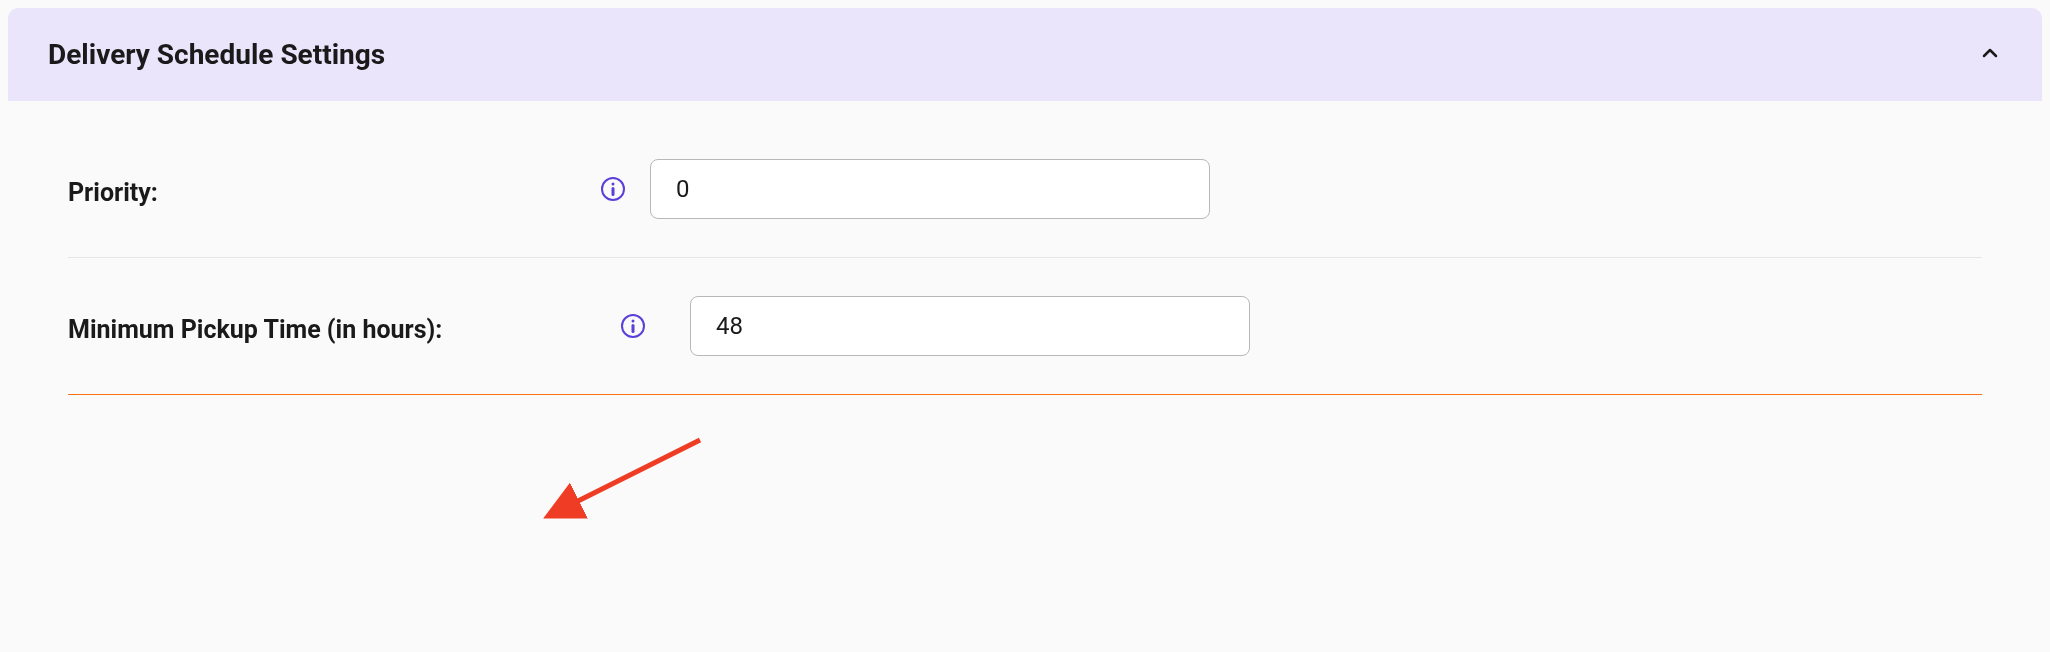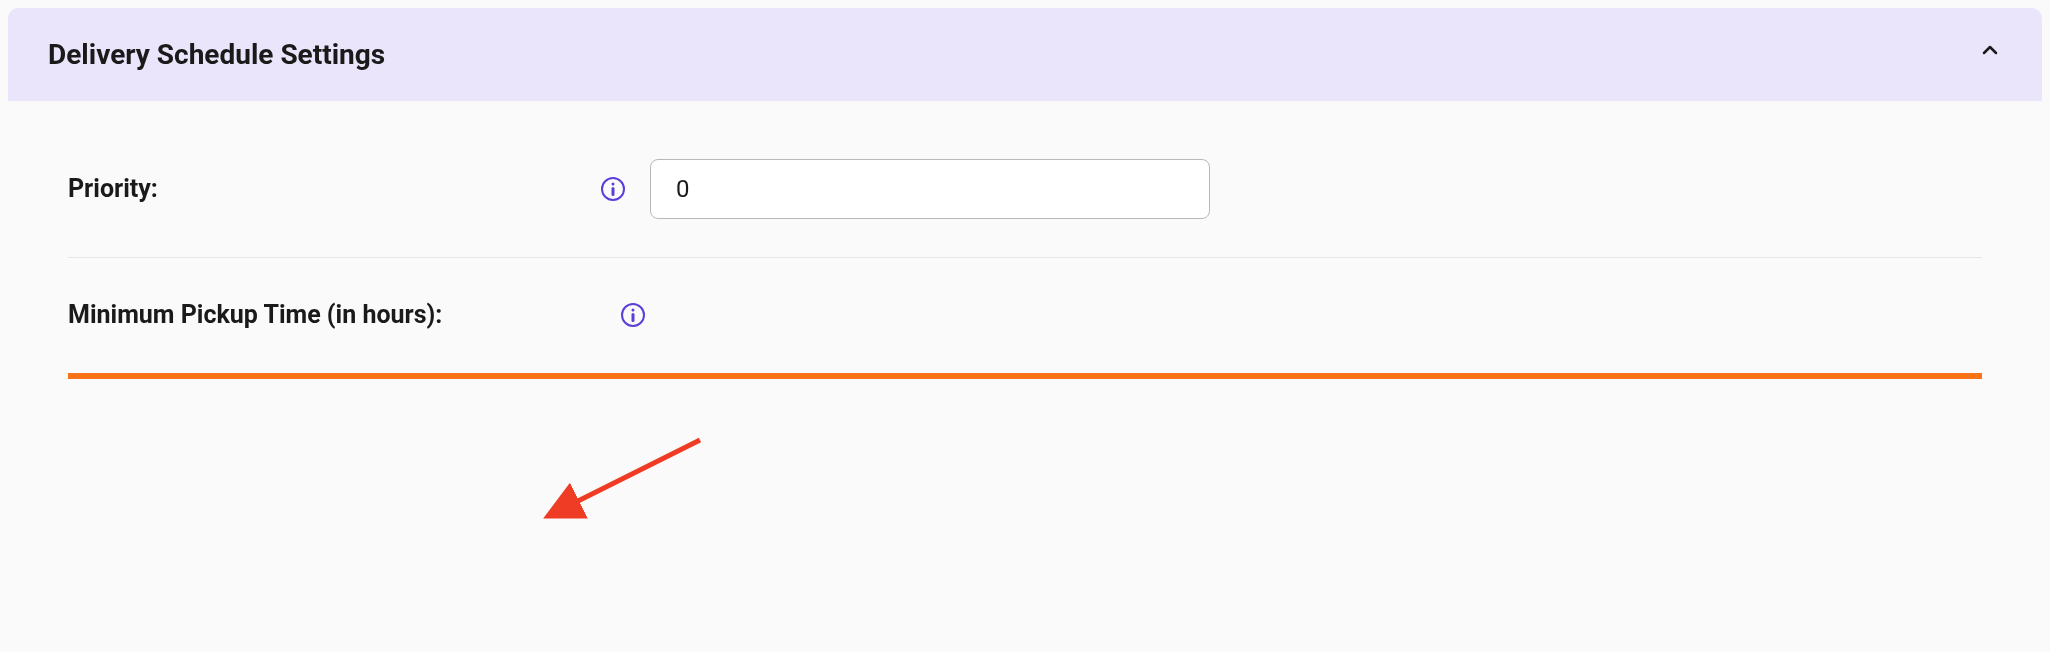--- a/index.html
+++ b/index.html
@@ -18,21 +18,21 @@
       background: #fafafa;
       border-radius: 6px;
       overflow: visible;
     }
     .panel-header {
       background: #ebe5fb;
       border-radius: 10px 10px 0 0;
       padding: 30px 40px;
       display: flex;
       justify-content: space-between;
-      align-items: flex-start;
+      align-items: center;
       cursor: pointer;
     }
     .panel-title {
       font-size: 28px;
       font-weight: 700;
       color: #1a1a1a;
     }
     .chevron {
       width: 24px;
       height: 24px;
@@ -41,26 +41,27 @@
     .panel-body {
       padding: 20px 60px 10px 60px;
     }
     .form-row {
       display: flex;
       align-items: center;
       padding: 38px 0;
       border-bottom: 1px solid #e6e6e6;
     }
     .form-row:last-child {
-      border-bottom: 6px solid #f97316;
+      border-bottom: 1px solid #f97316;
       gap: 20px;
     }
     .label-col {
       width: 520px;
       flex-shrink: 0;
+      margin-top: 9px;
     }
     .field-label {
       font-size: 25px;
       font-weight: 700;
       color: #1a1a1a;
       line-height: 1.55;
     }
     .info-col {
       width: 50px;
       display: flex;
@@ -142,20 +143,23 @@
         <div class="field-label">Minimum Pickup Time (in hours):</div>
       </div>
       <div class="info-col">
         <div class="info-icon">
           <svg viewBox="0 0 10 14">
               <circle cx="5" cy="2" r="1.5"></circle>
               <rect x="3.5" y="5" width="3" height="9" rx="1.5"></rect>
             </svg>
         </div>
       </div>
+      <div class="input-col">
+        <input type="text" class="text-input" value="48" style="">
+      </div>
     </div>
 
   </div>
 </div>
 
 <svg class="arrow-annotation" style="left:540px; top:430px;" width="170" height="100" viewBox="0 0 170 100">
   <defs>
     <marker id="arrowhead" markerWidth="8" markerHeight="8" refX="2" refY="4" orient="auto">
       <polygon points="0 0, 8 4, 0 8" fill="#ef3c24"></polygon>
     </marker>

